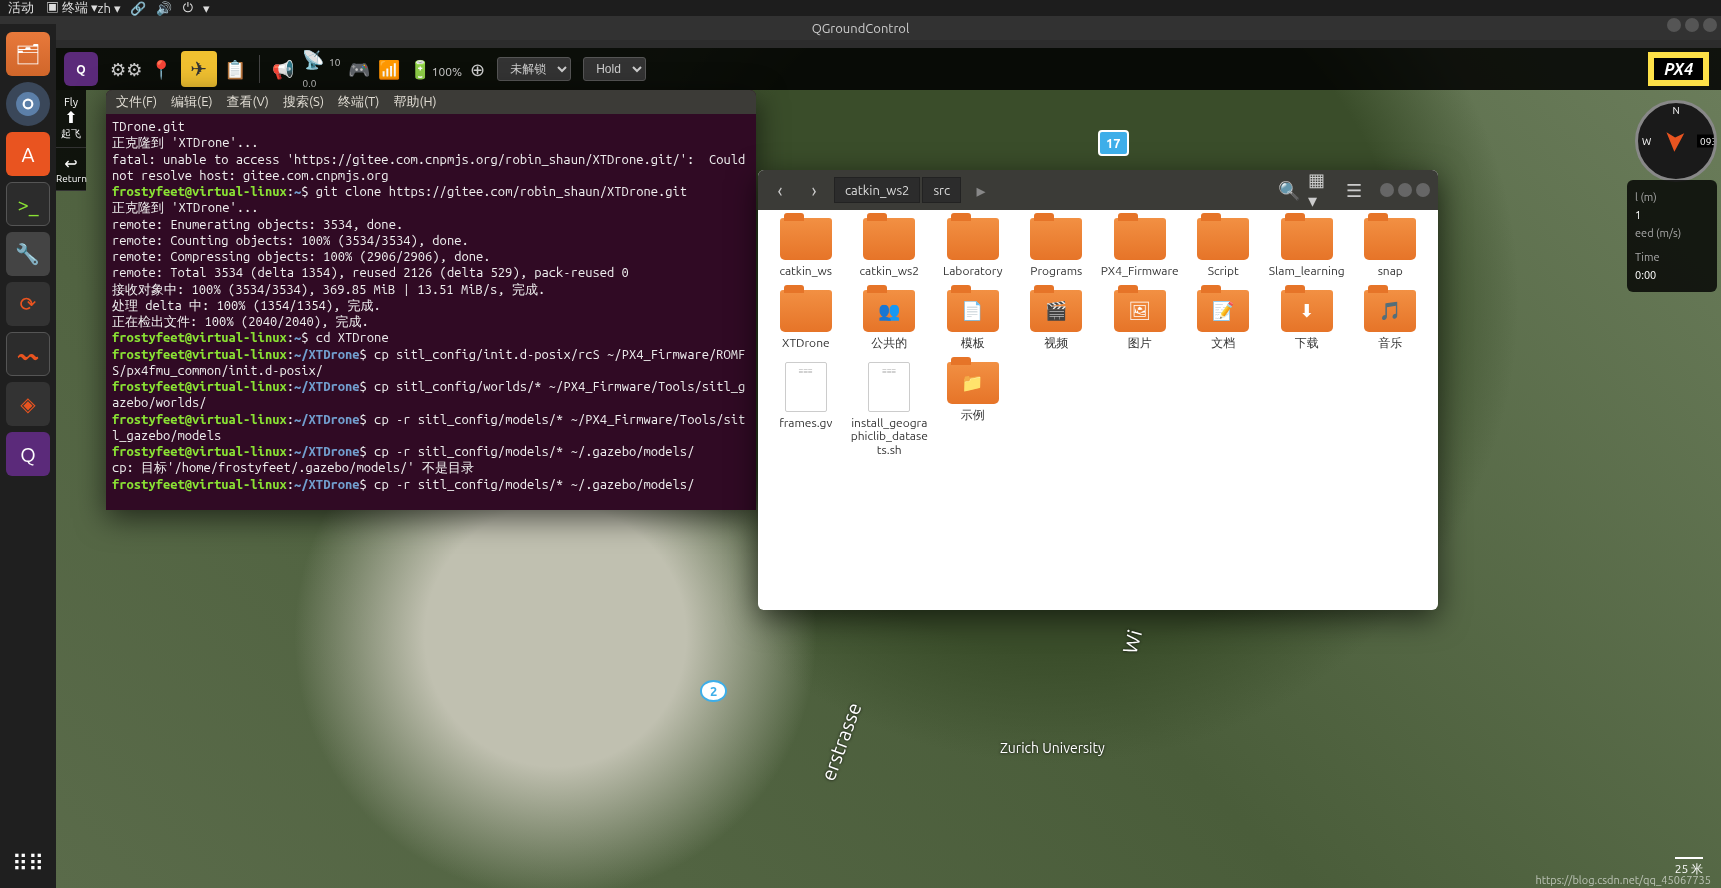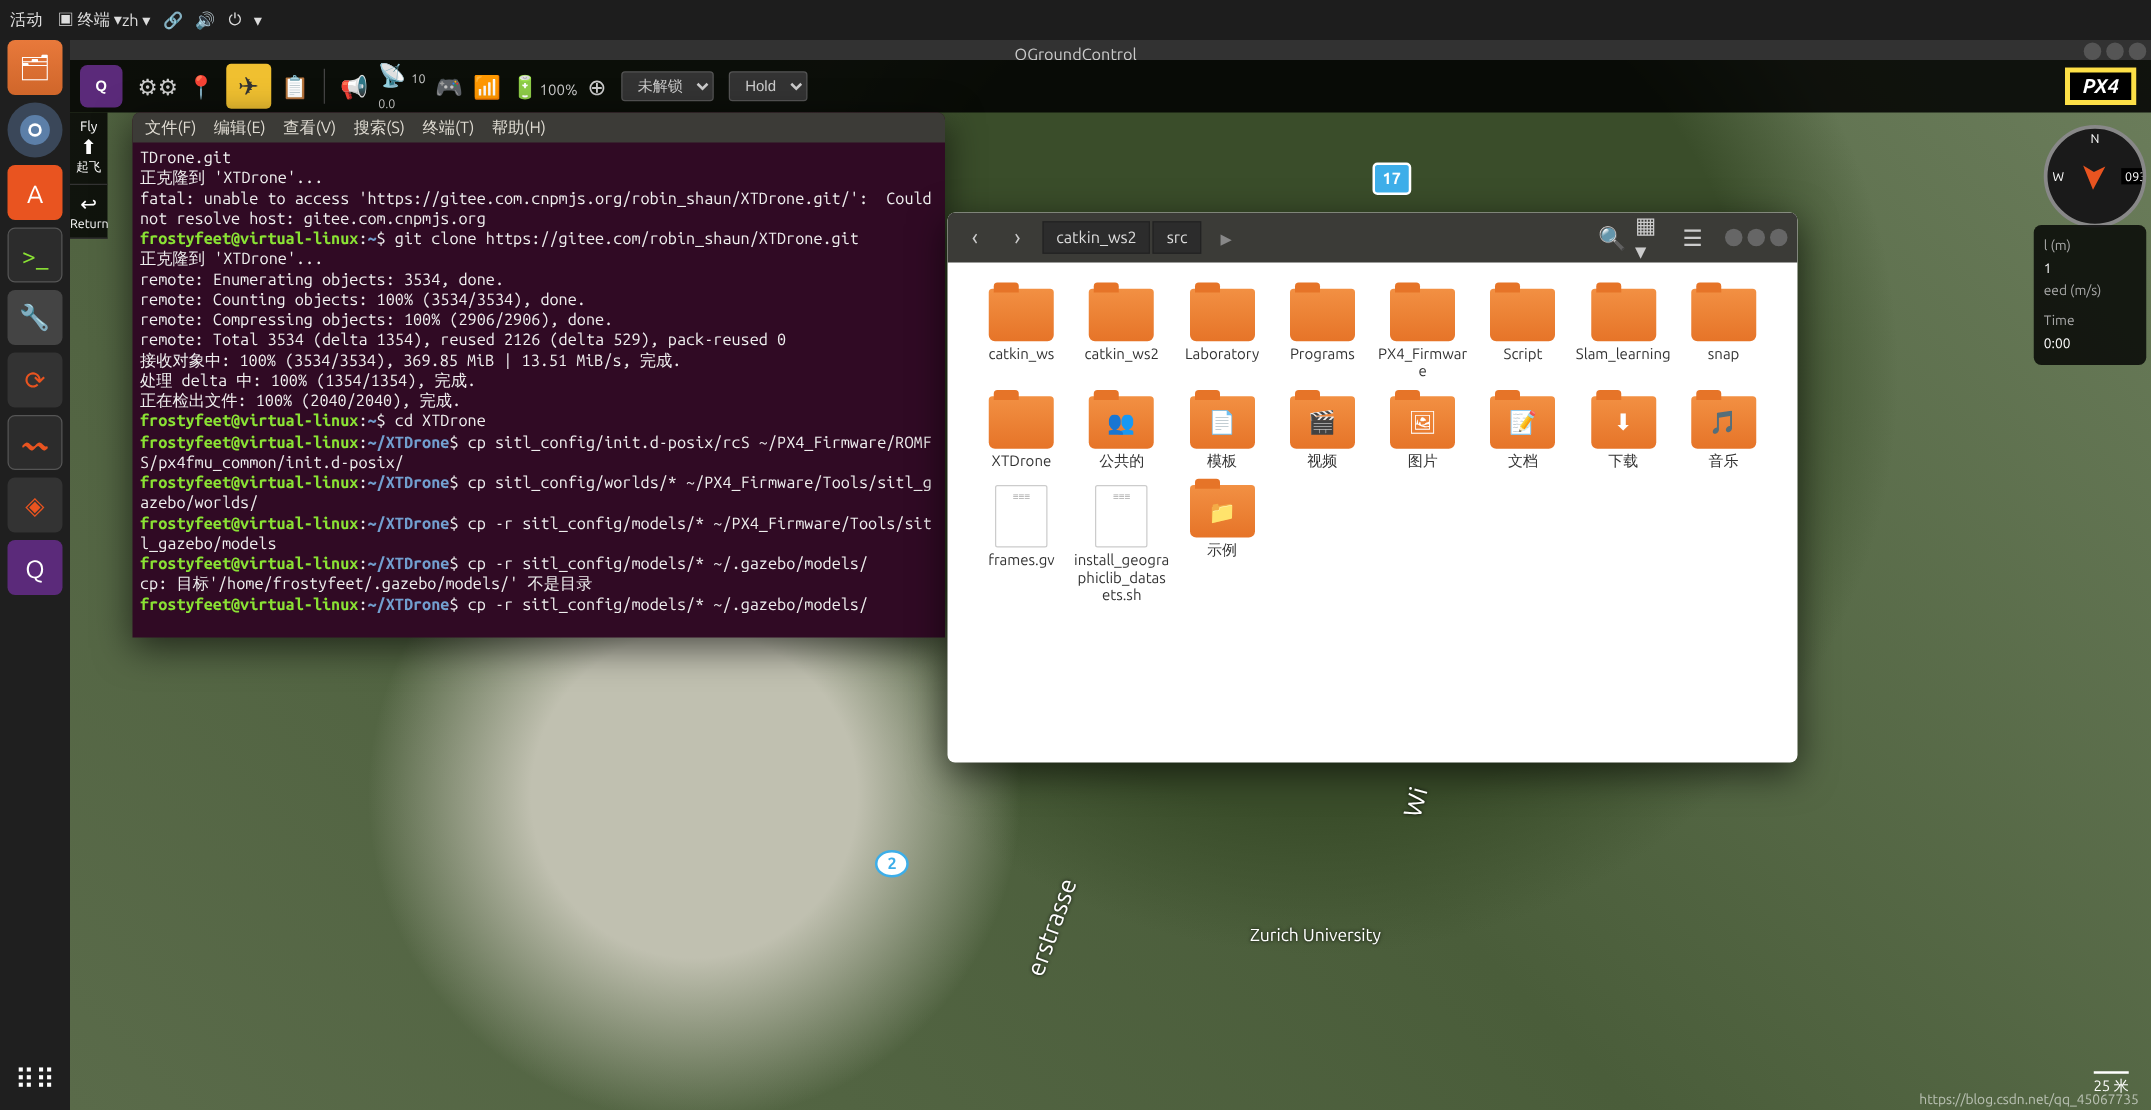--- a/index.html
+++ b/index.html
@@ -17,21 +17,21 @@
       left: 56px;
       right: 0;
       bottom: 0;
       background: linear-gradient(135deg, #4a5d3a 0%, #5a6b4a 20%, #6b7d5b 40%, #4a5d3a 60%, #3a4d2a 80%);
       background-image: 
         radial-gradient(circle at 30% 70%, #c0c0b0 10%, transparent 20%),
         radial-gradient(circle at 60% 30%, #3a4d2a 30%, transparent 40%),
         linear-gradient(45deg, #5a6b4a 0%, #4a5d3a 50%, #6b7d5b 100%);
     }
     .top-bar {
-      height: 32px;
+      height: 16px;
       background: #1d1d1d;
       display: flex;
       align-items: center;
       color: #ddd;
       font-size: 13px;
       padding: 0 8px;
     }
     .top-bar-left { display: flex; gap: 12px; }
     .top-bar-center { flex: 1; text-align: center; }
     .top-bar-right { display: flex; gap: 10px; align-items: center; }
@@ -92,21 +92,21 @@
       padding: 0 8px;
       gap: 12px;
       color: #ccc;
       font-size: 12px;
     }
     .qgc-logo { width: 34px; height:34px; background:#5b2a7a; border-radius:6px; display:flex; align-items:center; justify-content:center; color:#fff; font-weight:bold;}
     .qgc-icons-group { display:flex; gap:8px; align-items:center; }
     .qgc-icon-plane { width:36px; height:36px; background:#f0c030; border-radius:4px; display:flex; align-items:center; justify-content:center; color:#333; font-size:20px;}
     .qgc-ti { color:#ccc; font-size:18px; }
     .qgc-select { background:#333; border:1px solid #555; color:#ccc; padding:3px 8px; border-radius:3px; font-size:12px;}
-    .px4-logo { margin-left:auto; background:#000; border:4px solid #fde047; padding:2px 10px; color:#fff; font-weight:bold; font-style:italic; font-size:16px; margin-right:4px;}
+    .px4-logo { margin-left:auto; background:#000; border:6px solid #fde047; padding:2px 10px; color:#fff; font-weight:bold; font-style:italic; font-size:16px; margin-right:4px;}
     .qgc-side {
       position: absolute;
       top: 90px;
       left: 56px;
       width: 30px;
       background: rgba(0,0,0,0.8);
       color: #fff;
       font-size: 10px;
       text-align: center;
     }
@@ -188,21 +188,21 @@
       gap:6px;
     }
     .files-nav-btn { width:28px; height:28px; color:#ccc; display:flex; align-items:center; justify-content:center; font-size:18px; border-radius:3px;}
     .files-path { display:flex; align-items:center; gap:2px;}
     .files-path-seg { background:#2c2c2c; color:#ddd; padding:5px 10px; font-size:13px; border:1px solid #222;}
     .files-right-ctrls { margin-left:auto; display:flex; gap:4px; align-items:center;}
     .files-win-ctrls { display:flex; gap:4px; margin-left:8px;}
     .files-win-ctrls span {width:14px; height:14px; border-radius:50%; background:#666;}
     .files-body {
       flex:1;
-      padding: 21px;
+      padding: 8px;
       display:grid;
       grid-template-columns: repeat(8, 1fr);
       gap: 12px 4px;
       align-content: start;
       overflow-y:auto;
     }
     .file-item { display:flex; flex-direction:column; align-items:center; text-align:center; font-size:12px; color:#333; cursor:pointer;}
     .folder-icon { width:52px; height:42px; background:linear-gradient(#f29043, #e67428); border-radius:3px 3px 5px 5px; position:relative; margin-bottom:4px;}
     .folder-icon:before { content:''; position:absolute; top:-5px; left:4px; width:20px; height:8px; background:#e67428; border-radius:3px 3px 0 0;}
     .file-icon-doc { width:42px; height:50px; background:#fff; border:1px solid #ccc; border-radius:2px; margin-bottom:4px; font-size:8px; padding:4px; color:#aaa; overflow:hidden;}

